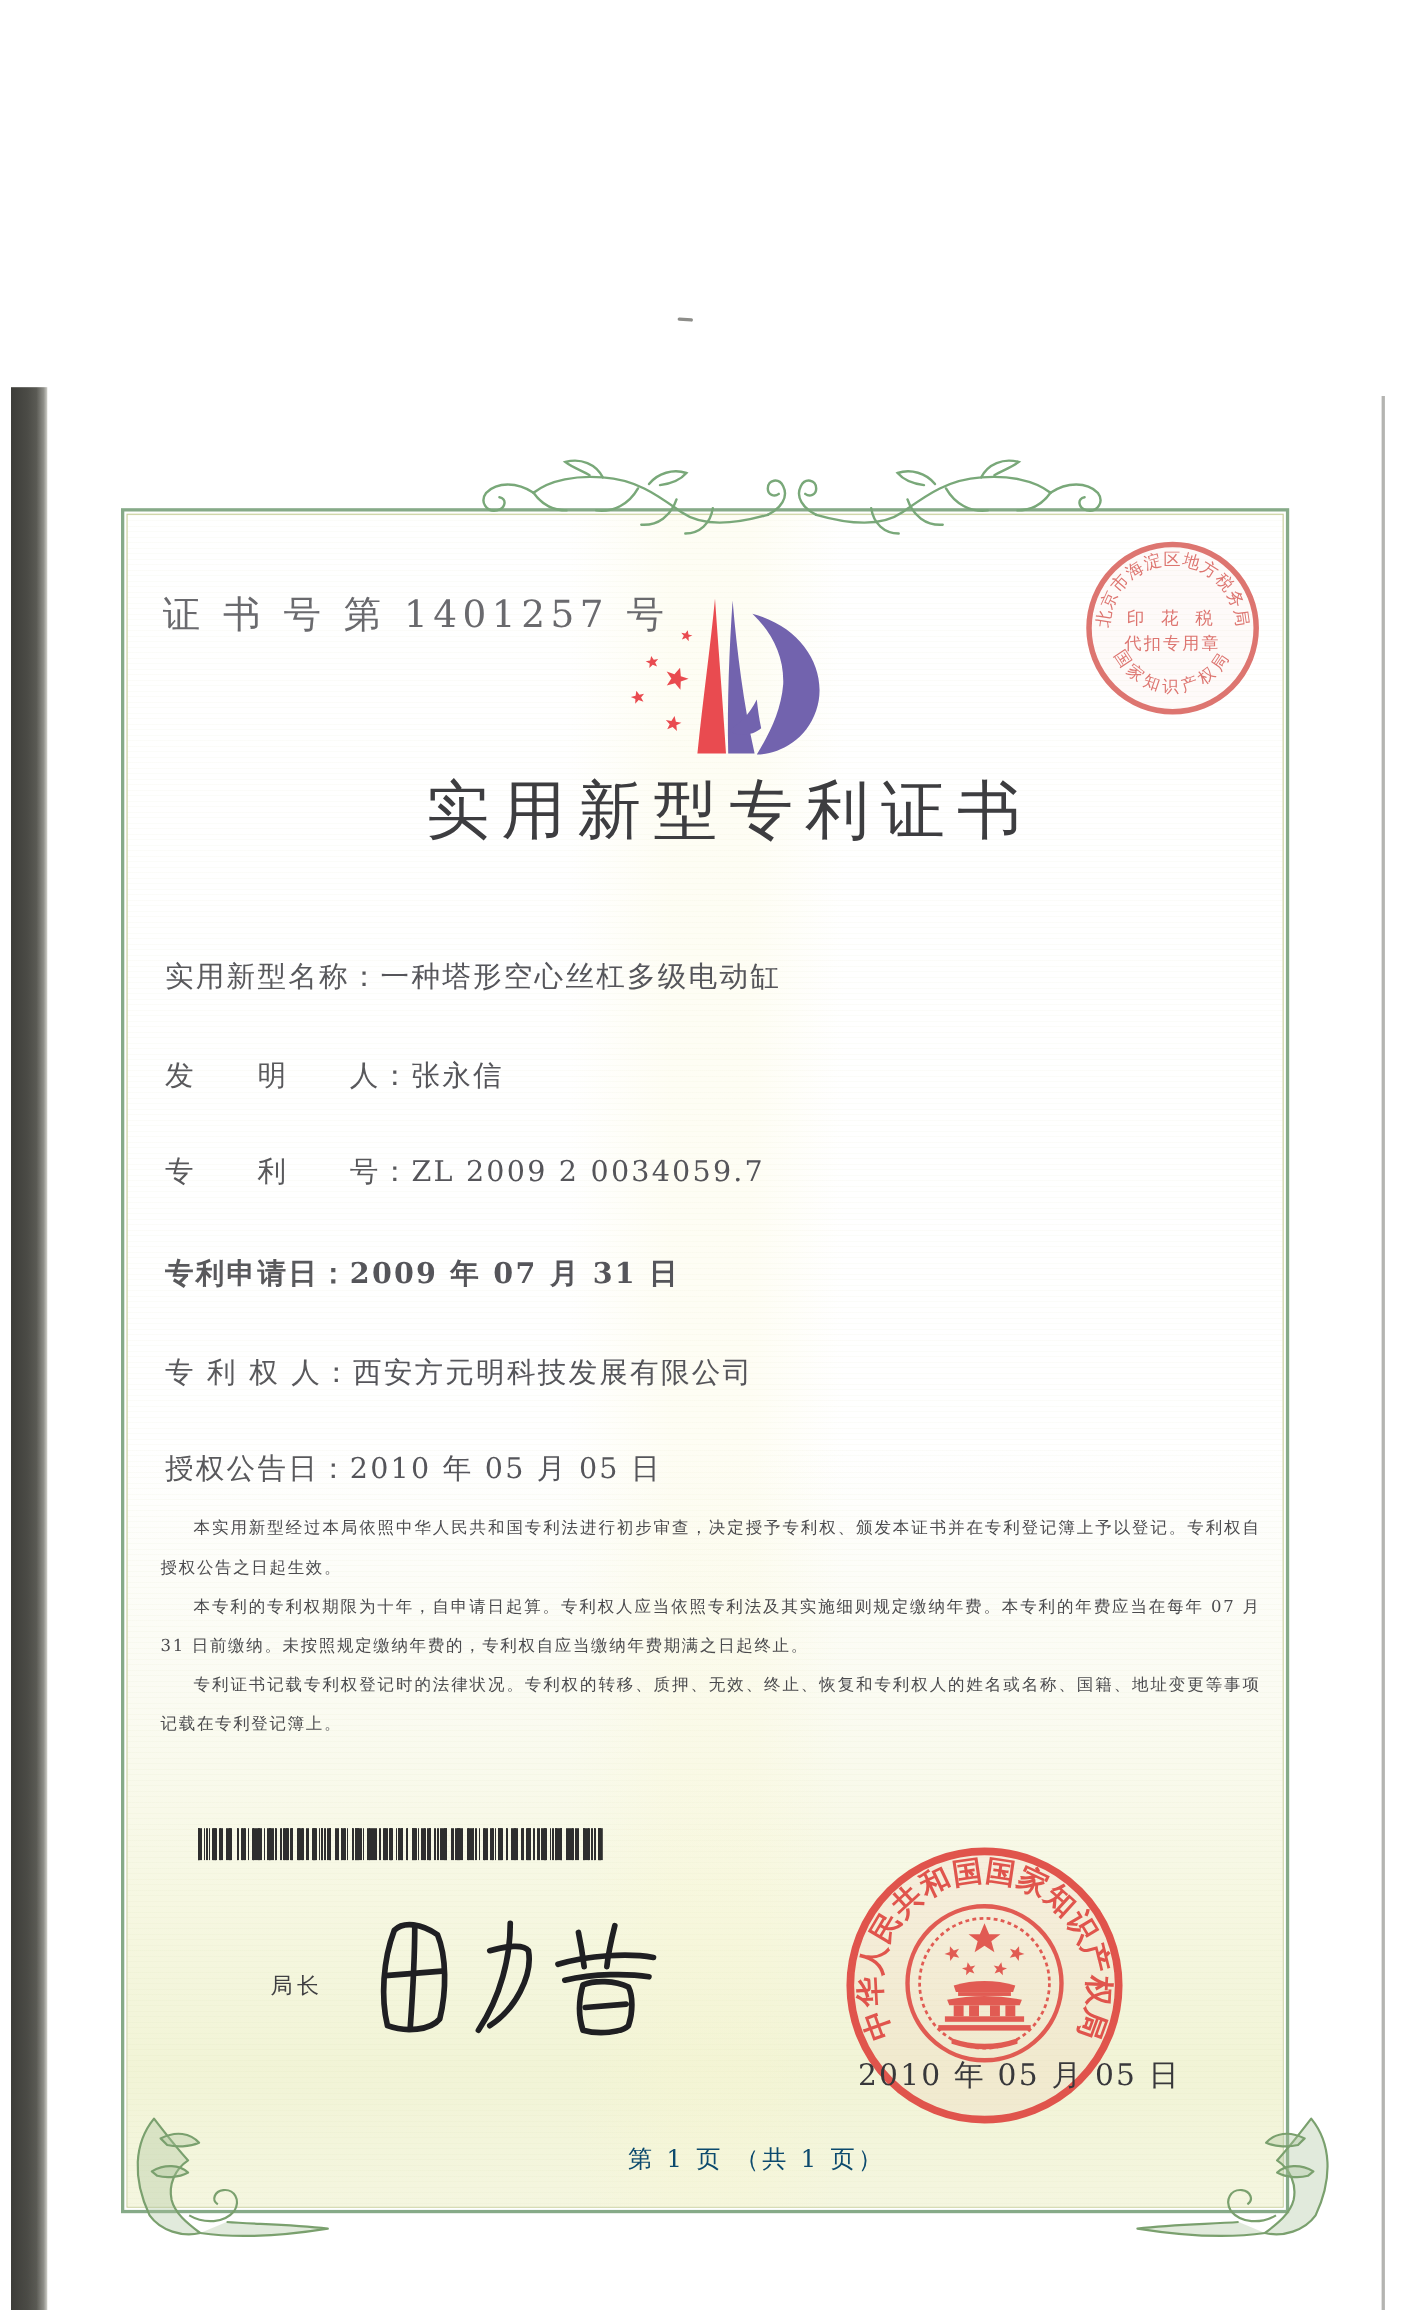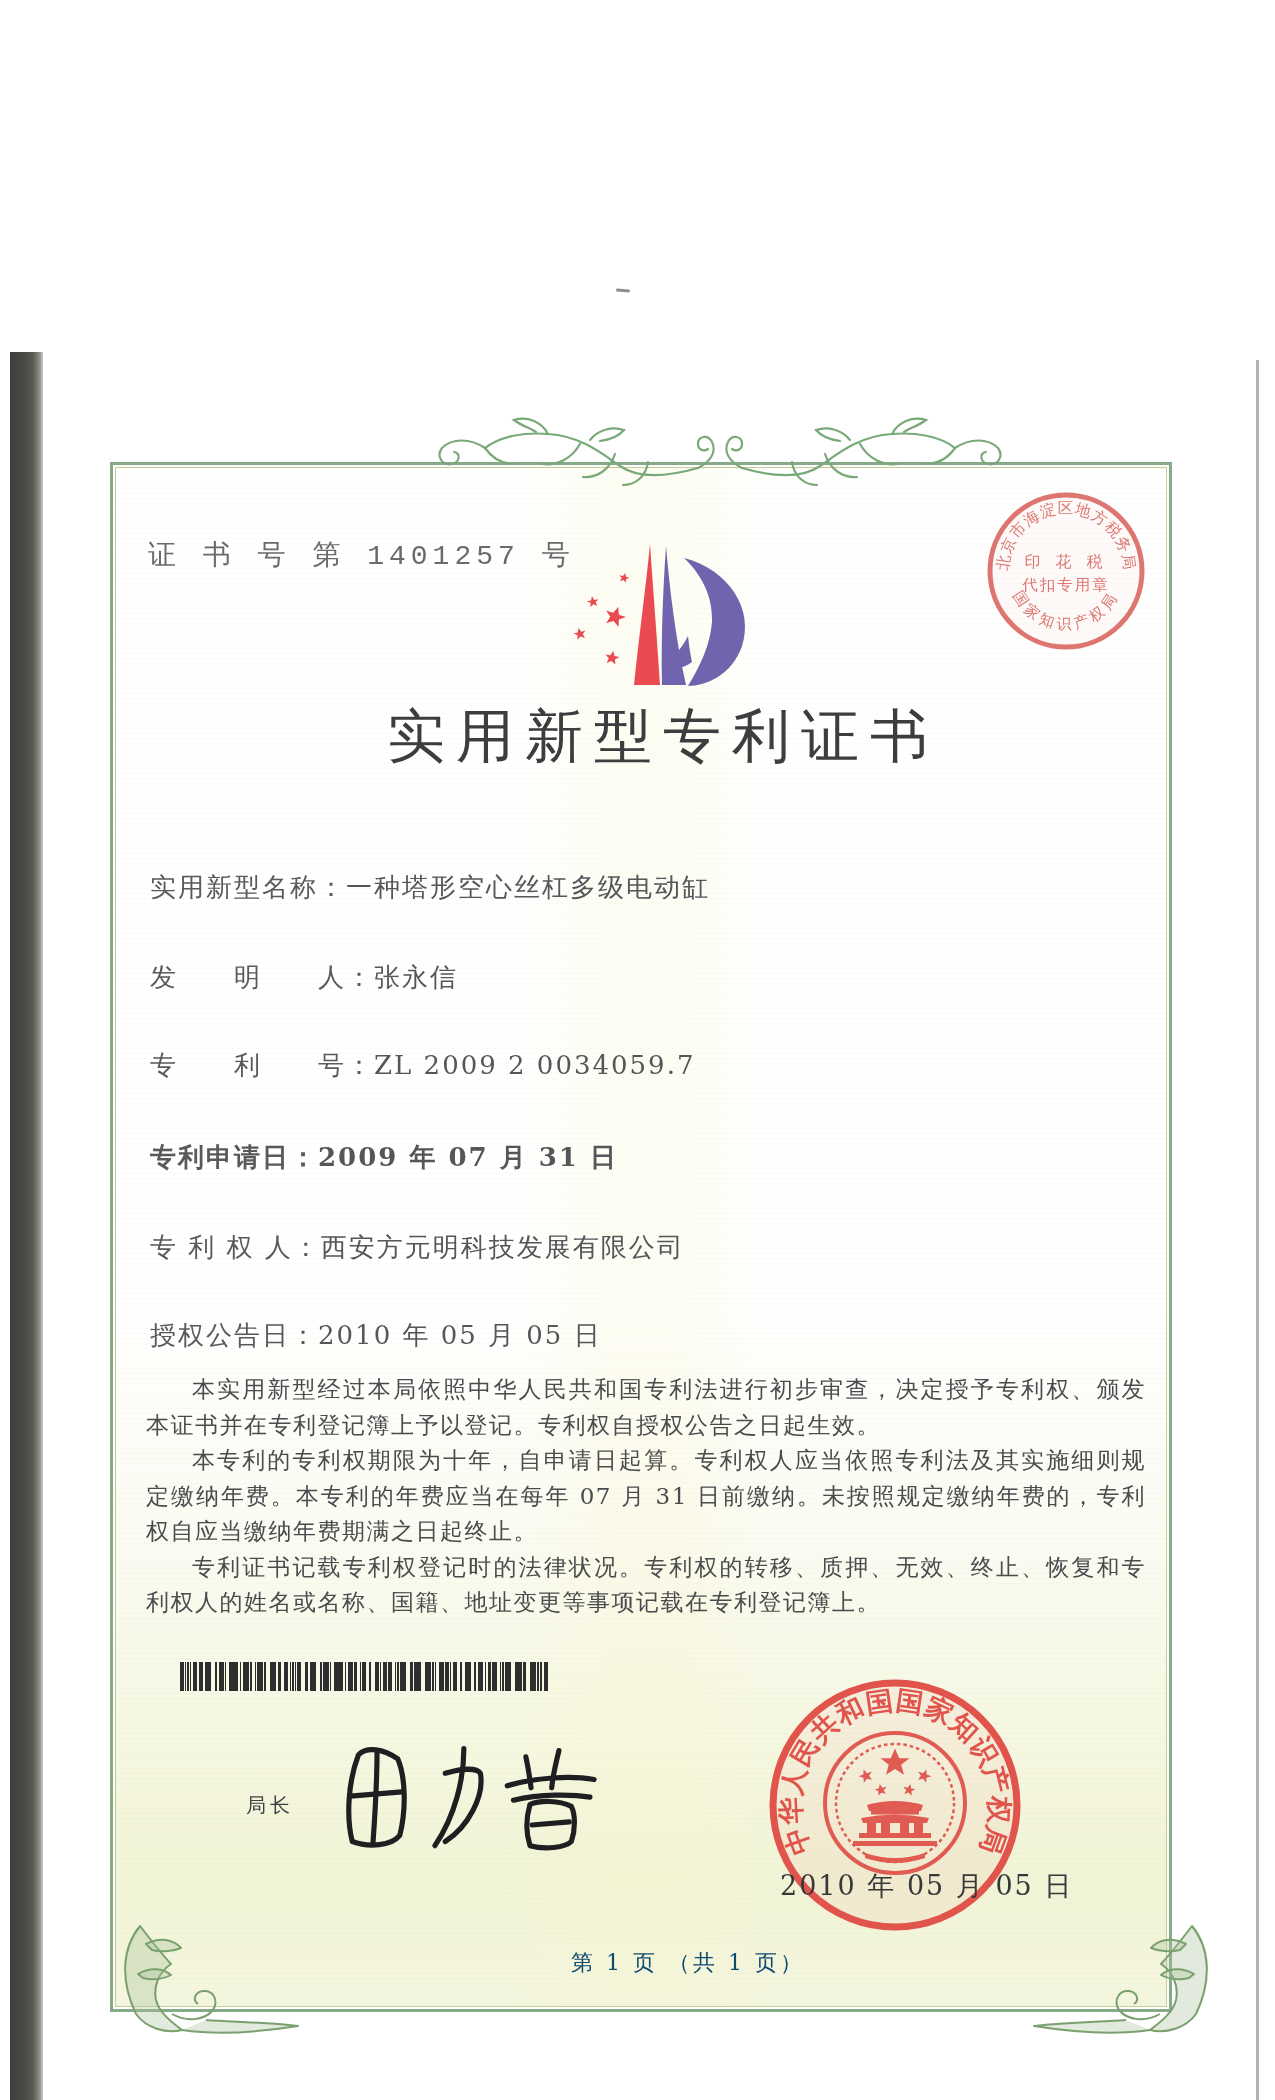--- a/index.html
+++ b/index.html
@@ -15,29 +15,29 @@
     border:3px solid #86aa88; }
   .frame-inner { position:absolute; inset:2px; border:1px solid #c6cd97; }
   .frame-tint { position:absolute; inset:3px;
     background:
       linear-gradient(90deg, rgba(250,246,205,0) 38%, rgba(250,246,205,0.22) 47%, rgba(250,246,205,0.22) 54%, rgba(250,246,205,0) 62%),
       repeating-linear-gradient(180deg, rgba(190,200,150,0.06) 0 1px, rgba(255,255,255,0) 1px 5px),
       linear-gradient(180deg, rgba(245,246,228,0) 0%, rgba(245,246,228,0) 55%, rgba(243,244,218,0.35) 70%, rgba(240,242,206,0.6) 82%, rgba(238,241,204,0.8) 92%, rgba(240,242,210,0.7) 100%); }
 
   .ornament { position:absolute; pointer-events:none; }
 
-  .cert-no { position:absolute; left:148px; top:536px; font-size:28px; color:#6a6a6e; letter-spacing:5px;font-family:Liberation Mono, monospace; }
+  .cert-no { position:absolute; left:148px; top:536px; font-size:34px; color:#6a6a6e; letter-spacing:5px; }
 
   .doc-title { position:absolute; left:110px; top:698px; width:1062px; text-align:center;
     font-size:58px; color:#3d3d40; letter-spacing:11px; font-weight:500;padding-left:44px; }
 
   .field-row { position:absolute; left:150px; font-size:26px; color:#59595c; letter-spacing:2px; white-space:nowrap; }
   .field-row .fv { color:#55555a; }
 
-  .body-text { position:absolute; left:146px; top:1372px; width:1000px; font-size:23px;
+  .body-text { position:absolute; left:146px; top:1372px; width:1000px; font-size:15px;
     line-height:35.5px; color:#4b4b4e; text-align:justify; letter-spacing:1.5px; }
   .body-text p { text-indent:2em; margin:0; }
 
   .barcode { position:absolute; left:180px; top:1662px; width:368px; height:29px;
     background:
       repeating-linear-gradient(90deg,#2e2e2e 0 2px,rgba(0,0,0,0) 2px 7px),
       repeating-linear-gradient(90deg,#2e2e2e 0 4px,rgba(0,0,0,0) 4px 13px),
       repeating-linear-gradient(90deg,#2e2e2e 0 1px,rgba(0,0,0,0) 1px 5px),
       repeating-linear-gradient(90deg,rgba(0,0,0,0) 0 19px,#2e2e2e 19px 21px,rgba(0,0,0,0) 21px 31px); }
 

